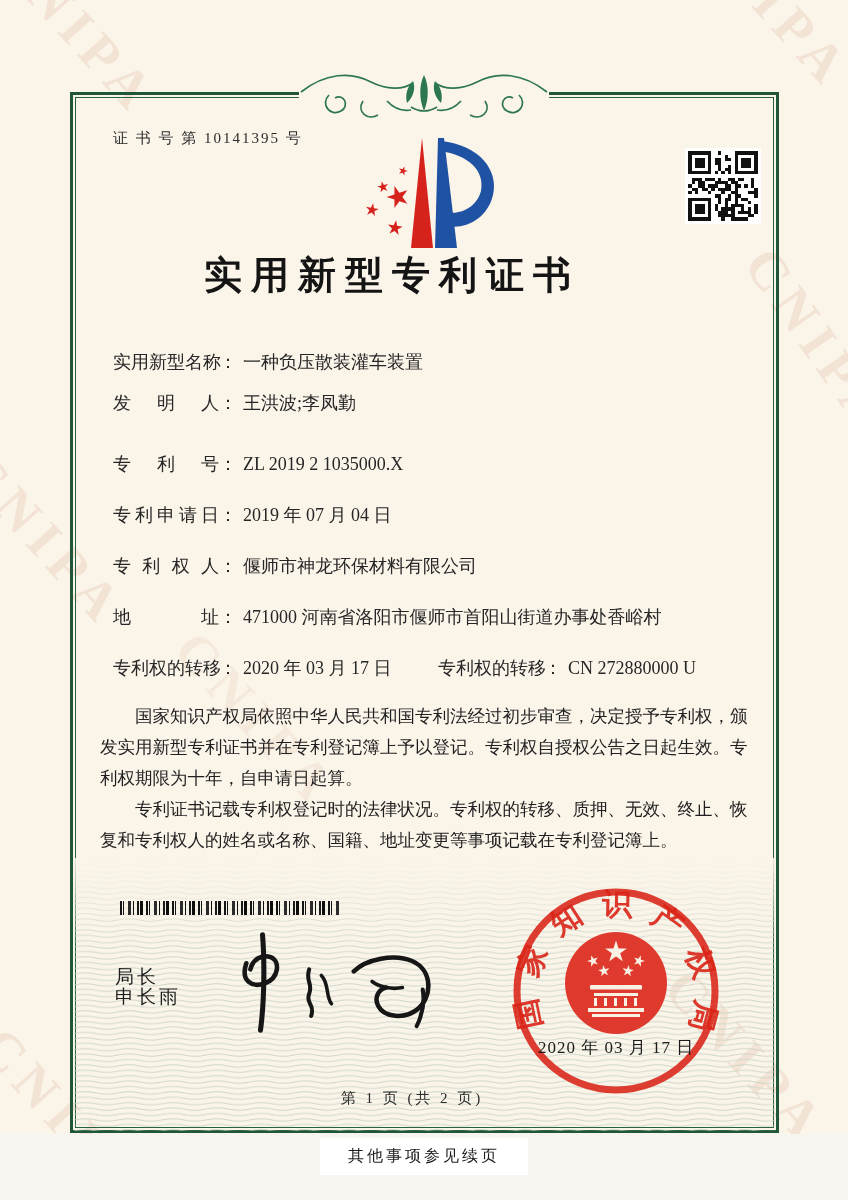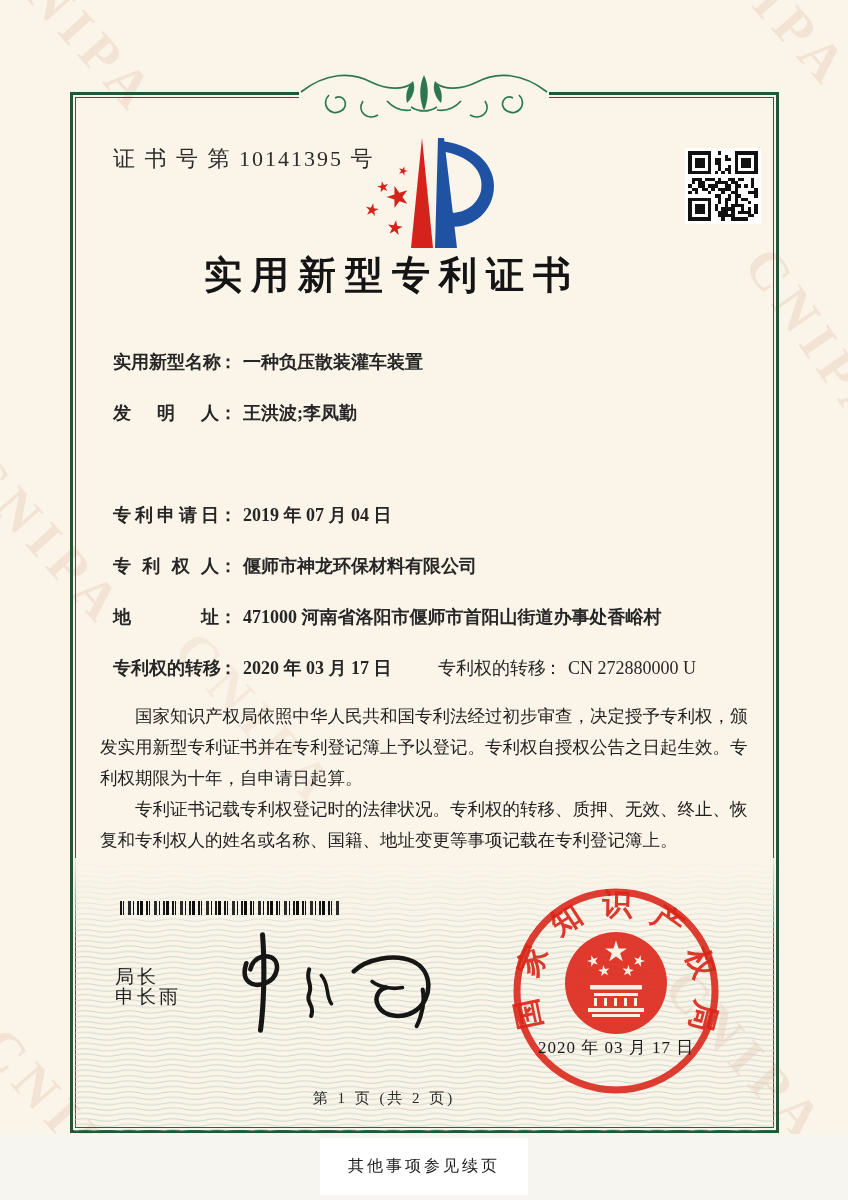--- a/index.html
+++ b/index.html
@@ -9,27 +9,27 @@
   .wm{position:absolute;font-weight:bold;font-size:54px;letter-spacing:9px;color:#eed9c8;opacity:.62;
       transform:rotate(48deg);white-space:nowrap;pointer-events:none;}
   
   .frame{position:absolute;left:70px;top:92px;width:709px;height:1041px;box-sizing:border-box;
          border:3px solid #20573a;}
   .frame::after{content:"";position:absolute;inset:2px;border:1px solid #25613f;}
   .bottom-strip{position:absolute;left:0;top:1134px;width:848px;height:66px;background:#f7f5ef;}
   
   .ornament{position:absolute;left:299px;top:57px;width:250px;height:70px;}
   
-  .cert-no{position:absolute;left:113px;top:144px;font-size:22px;letter-spacing:2px;color:#2c2c2c;}
+  .cert-no{position:absolute;left:113px;top:129px;font-size:15px;letter-spacing:2px;color:#2c2c2c;}
   .logo{position:absolute;left:360px;top:134px;width:140px;height:118px;}
   .qr{position:absolute;left:685px;top:148px;width:76px;height:76px;}
   .title{position:absolute;left:0;top:250px;width:784px;text-align:center;font-size:38px;font-weight:bold;
          letter-spacing:9px;color:#141414;}
   
-  .frow{position:absolute;left:113px;font-size:18px;white-space:nowrap;color:#262626;font-weight:bold;}
+  .frow{position:absolute;left:113px;font-size:18px;white-space:nowrap;color:#262626;}
   .frow2{position:absolute;left:438px;font-size:18px;white-space:nowrap;color:#262626;}
   .flabel{display:inline-block;width:106px;text-align:justify;text-align-last:justify;vertical-align:bottom;}
   .fcolon{display:inline-block;margin-right:6px;}
   
   .body-text{position:absolute;left:100px;top:701px;width:652px;font-size:17.5px;line-height:31px;color:#1f1f1f;}
   .body-text p{margin:0;text-indent:2em;}
   
   .guilloche{position:absolute;left:74px;top:858px;width:701px;height:273px;opacity:.9;}
   .guilloche .fade{position:absolute;left:0;top:0;width:100%;height:90px;
         background:linear-gradient(#faf4e9,rgba(250,244,233,0));}
@@ -43,23 +43,23 @@
       #1a1a1a 17px 19px,rgba(0,0,0,0) 19px 20px,
       #0d0d0d 20px 23px,rgba(0,0,0,0) 23px 26px);}
   
   .sig-role{position:absolute;left:115px;top:964px;font-size:19px;letter-spacing:3px;color:#1d1d1d;}
   .sig-name{position:absolute;left:115px;top:984px;font-size:19px;letter-spacing:3px;color:#1d1d1d;}
   .signature{position:absolute;left:224px;top:928px;width:218px;height:108px;}
   
   .seal{position:absolute;left:505px;top:885px;width:222px;height:212px;}
   
   .page-no{position:absolute;left:0;top:1089px;width:768px;text-align:center;font-size:15px;
-           letter-spacing:3px;color:#2a2a2a;}
+           letter-spacing:3px;color:#2a2a2a;padding-left:28px;}
   .note{position:absolute;left:0;top:1138px;width:848px;text-align:center;}
-  .note span{display:inline-block;background:#ffffff;padding:18px 28px;font-size:16px;letter-spacing:3px;color:#1c1c1c;}
+  .note span{display:inline-block;background:#ffffff;padding:8px 28px;font-size:16px;letter-spacing:3px;color:#1c1c1c;}
 </style>
 </head>
 <body>
 
 <div class="page">
 
   <span class="wm" style="left:-30px;top:-4px;">CNIPA</span>
   <span class="wm" style="left:664px;top:-30px;">CNIPA</span>
   <span class="wm" style="left:712px;top:310px;transform:rotate(55deg);">CNIPA</span>
   <span class="wm" style="left:-62px;top:508px;">CNIPA</span>
@@ -347,22 +347,25 @@
         <rect x="16" y="20" width="1" height="1"></rect>
         <rect x="17" y="20" width="1" height="1"></rect>
       </g>
   </svg>
 
   <div class="title">实用新型专利证书</div>
 
   <div class="frow" style="top:350px">
     <span class="flabel">实用新型名称</span><span class="fcolon">：</span><span>一种负压散装灌车装置</span>
   </div>
-  <div class="frow" style="top:401px">
+  <div class="frow" style="top:391px">
     <span class="flabel">发明人</span><span class="fcolon">：</span><span>王洪波;李凤勤</span>
+  </div>
+  <div class="frow" style="top:452px">
+    <span class="flabel">专利号</span><span class="fcolon">：</span><span>ZL 2019 2 1035000.X</span>
   </div>
   <div class="frow" style="top:503px">
     <span class="flabel">专利申请日</span><span class="fcolon">：</span><span>2019 年 07 月 04 日</span>
   </div>
   <div class="frow" style="top:554px">
     <span class="flabel">专利权人</span><span class="fcolon">：</span><span>偃师市神龙环保材料有限公司</span>
   </div>
   <div class="frow" style="top:605px">
     <span class="flabel">地址</span><span class="fcolon">：</span><span>471000 河南省洛阳市偃师市首阳山街道办事处香峪村</span>
   </div>

